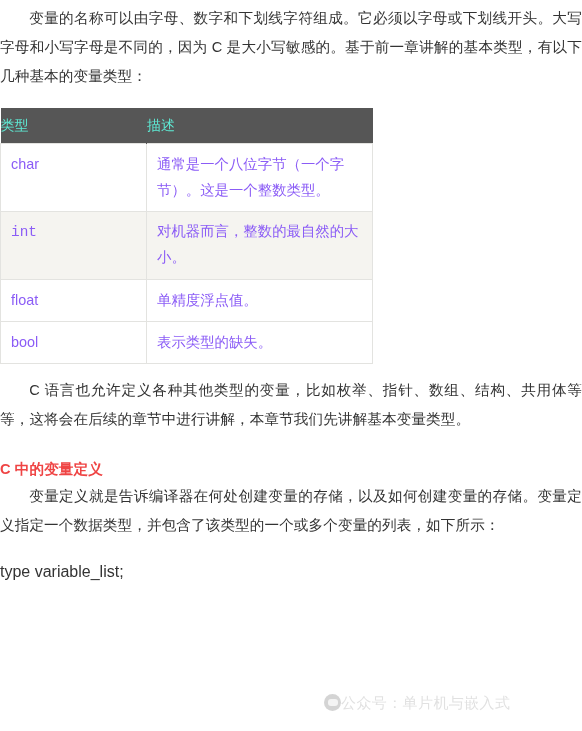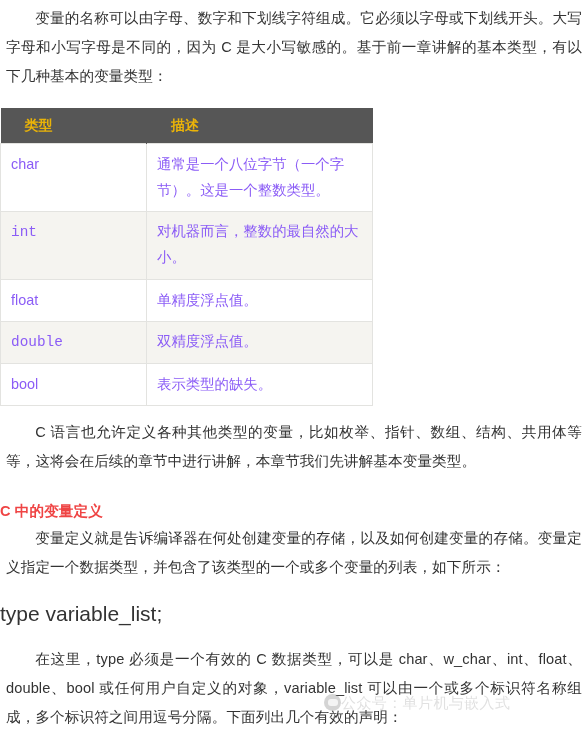--- a/index.html
+++ b/index.html
@@ -27,40 +27,39 @@
 
   p.para {
     margin: 0;
     font-size: 14.6px;
     line-height: 29px;
     letter-spacing: 0.1px;
     text-indent: 2em;
     color: #333333;
     text-align: justify;
     text-justify: inter-character;
-    padding-left: 6px;
   }
 
   p.para-intro {
     padding-top: 4px;
   }
 
   h3.section-heading {
     margin: 0;
     font-size: 14.6px;
     line-height: 26px;
     font-weight: bold;
     color: #ef4444;
     letter-spacing: 0.1px;
   }
 
   pre.code-line {
     margin: 0;
     font-family: "Liberation Sans", "DejaVu Sans", sans-serif;
-    font-size: 21px;
+    font-size: 16px;
     line-height: 29px;
     color: #333333;
     white-space: pre;
   }
 
   .spacer-sm { height: 12px; }
   .spacer-md { height: 17px; }
   .spacer-lg { height: 22px; }
 
   
@@ -69,24 +68,24 @@
     width: 372px;
     table-layout: fixed;
     margin: 0;
     font-size: 14.4px;
   }
   table.types-table col.col-type { width: 146px; }
   table.types-table col.col-desc { width: 226px; }
 
   table.types-table thead th {
     background: #565656;
-    color: #eab308;
-    font-weight: bold;
+    color: #5eead4;
+    font-weight: normal;
     text-align: left;
-    padding: 8px 10px 9px 24px;
+    padding: 8px 10px 9px 0;
     font-size: 14px;
     line-height: 18px;
     border: none;
     vertical-align: middle;
   }
   table.types-table thead th.th-desc {
     border-left: 1px solid #565656;
   }
 
   table.types-table tbody td {
@@ -168,24 +167,20 @@
         <td>通常是一个八位字节（一个字节）。这是一个整数类型。</td>
       </tr>
       <tr class="row-even">
         <td>int</td>
         <td>对机器而言，整数的最自然的大小。</td>
       </tr>
       <tr class="row-odd">
         <td>float</td>
         <td>单精度浮点值。</td>
       </tr>
-      <tr class="row-even">
-        <td>double</td>
-        <td>双精度浮点值。</td>
-      </tr>
       <tr class="row-odd">
         <td>bool</td>
         <td>表示类型的缺失。</td>
       </tr>
     </tbody>
   </table>
 
   <div class="spacer-sm"></div>
 
   <p class="para">C 语言也允许定义各种其他类型的变量，比如枚举、指针、数组、结构、共用体等等，这将会在后续的章节中进行讲解，本章节我们先讲解基本变量类型。</p>
@@ -195,20 +190,19 @@
   <h3 class="section-heading">C 中的变量定义</h3>
 
   <p class="para">变量定义就是告诉编译器在何处创建变量的存储，以及如何创建变量的存储。变量定义指定一个数据类型，并包含了该类型的一个或多个变量的列表，如下所示：</p>
 
   <div class="spacer-md"></div>
 
   <pre class="code-line">type variable_list;</pre>
 
   <div class="spacer-md"></div>
 
-  <p class="para">在这里，type 必须是一个有效的 C 数据类型，可以是 char、w_char、int、float、double、bool 或任何用户自定义的对象，variable_list 可以由一个或多个标识符名称组成，多个标识符之间用逗号分隔。下面列出几个有效的声明：</p>
 
   <div class="watermark">
     <span class="watermark-logo"></span>
     <span class="watermark-text">公众号：单片机与嵌入式</span>
   </div>
 
 </div>
 
 </body></html>

